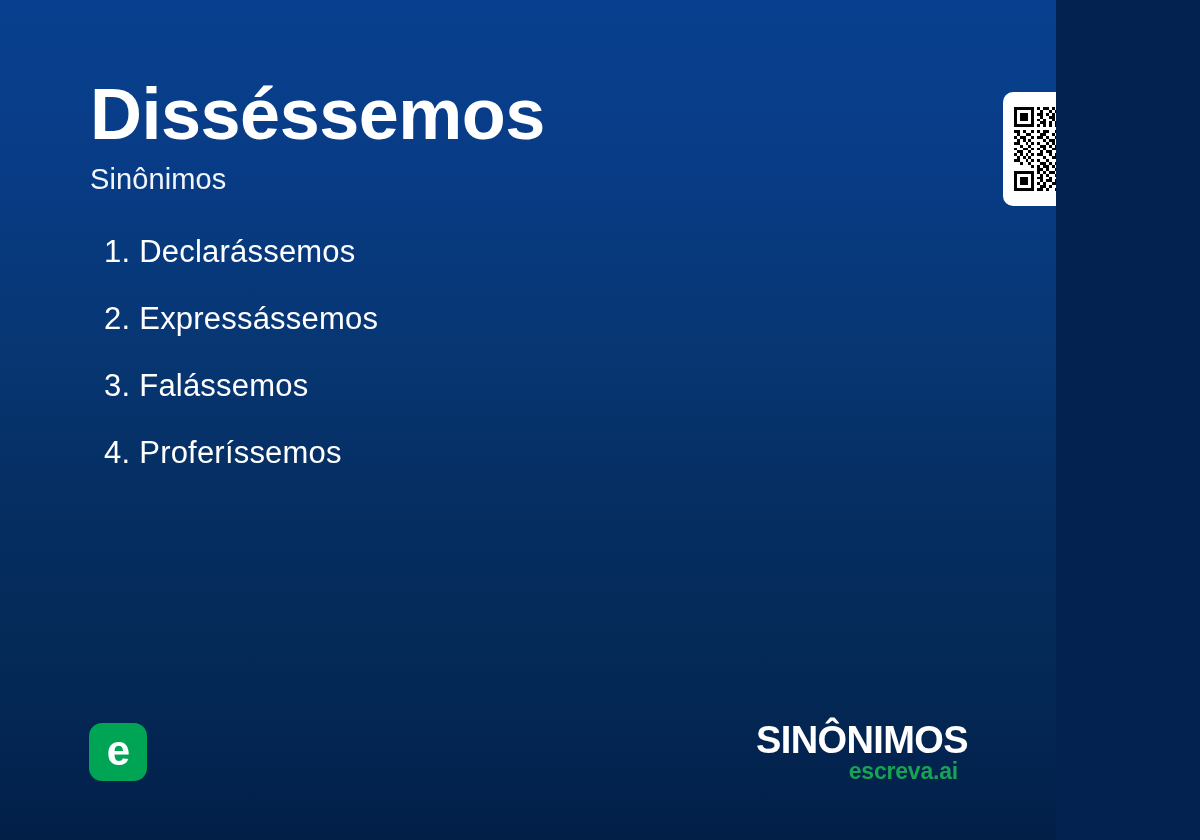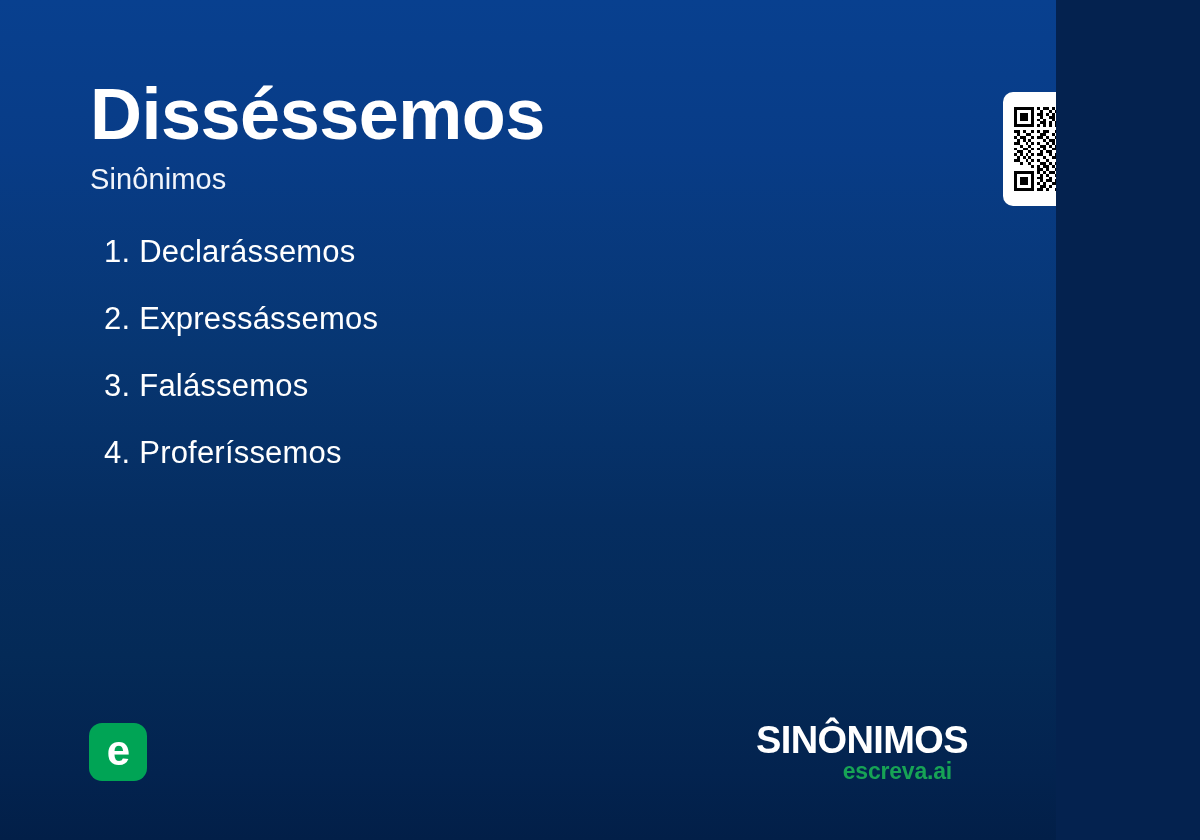--- a/index.html
+++ b/index.html
@@ -129,21 +129,21 @@
     letter-spacing: -0.6px;
   }
   .wordmark-sub {
     display: block;
     color: #17a355;
     font-size: 23px;
     line-height: 1;
     font-weight: 700;
     letter-spacing: -0.2px;
     margin-top: 2px;
-    margin-right: 16px;
+    margin-right: 10px;
     text-align: right;
   }
 </style>
 </head>
 <body>
 
 <div class="card">
 
   <div class="head">
     <h1 class="title">Disséssemos</h1>

